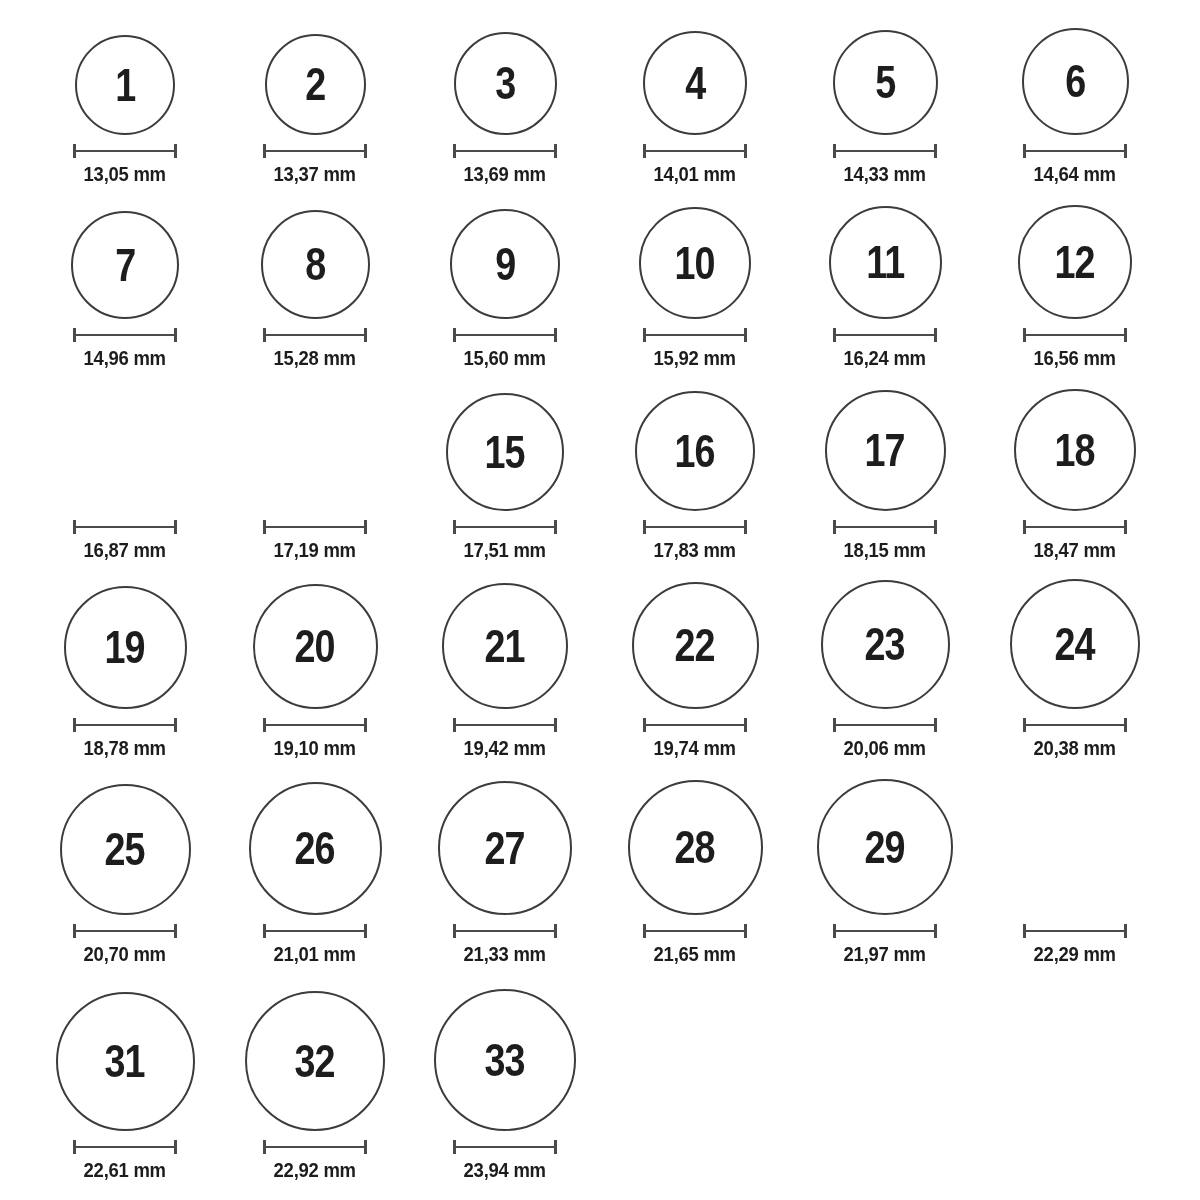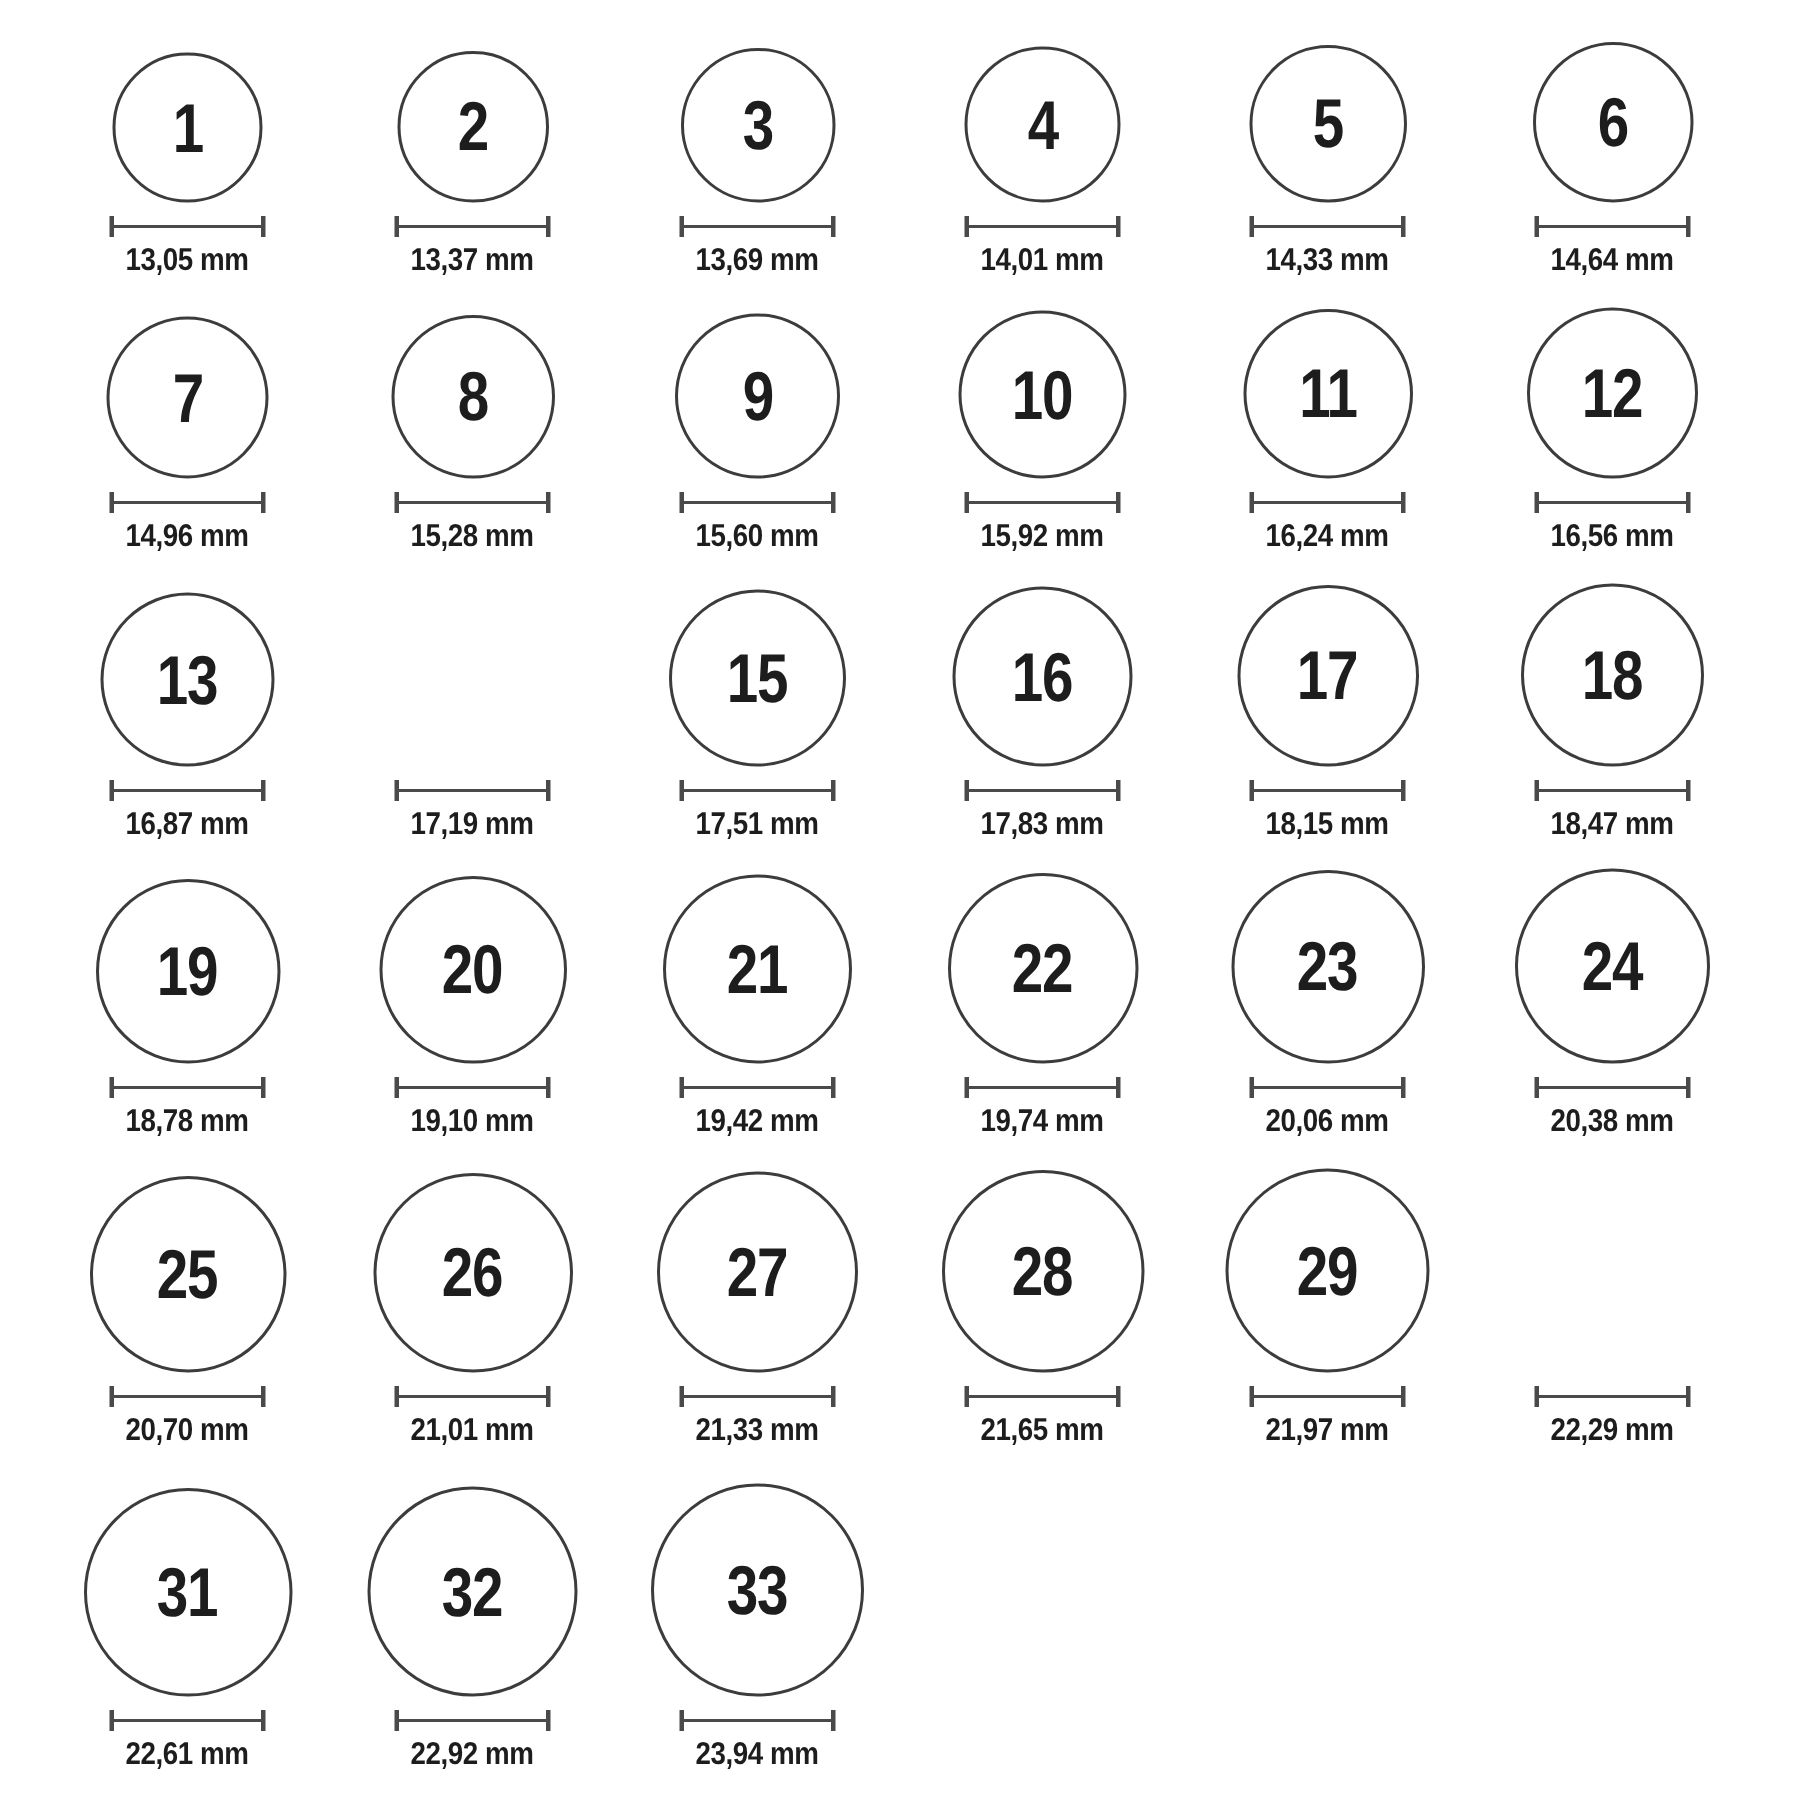--- a/index.html
+++ b/index.html
@@ -152,23 +152,20 @@
       <div class="ring-cell">
     <div class="ring-circle" style="width: 114px; height: 114px; text-align: right;">
       <span class="ring-number">12</span>
     </div>
     <div class="measure"></div>
     <span class="diameter-label">16,56 mm</span>
   </div>
     </div>
     <div class="ring-row" style="min-height: 192px;">
       <div class="ring-cell">
-    <div class="ring-circle" style="width: 116px; height: 116px;">
-      <span class="ring-number">13</span>
-    </div>
     <div class="measure"></div>
     <span class="diameter-label">16,87 mm</span>
   </div>
       <div class="ring-cell">
     <div class="measure"></div>
     <span class="diameter-label">17,19 mm</span>
   </div>
       <div class="ring-cell">
     <div class="ring-circle" style="width: 118px; height: 118px;">
       <span class="ring-number">15</span>

